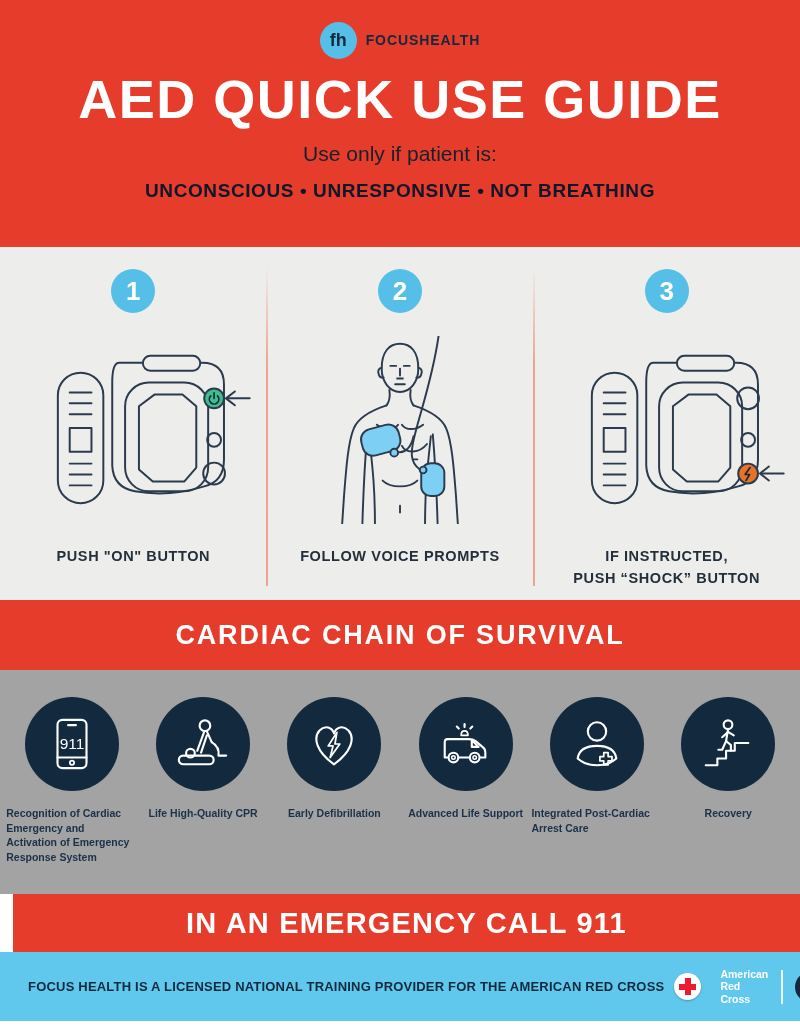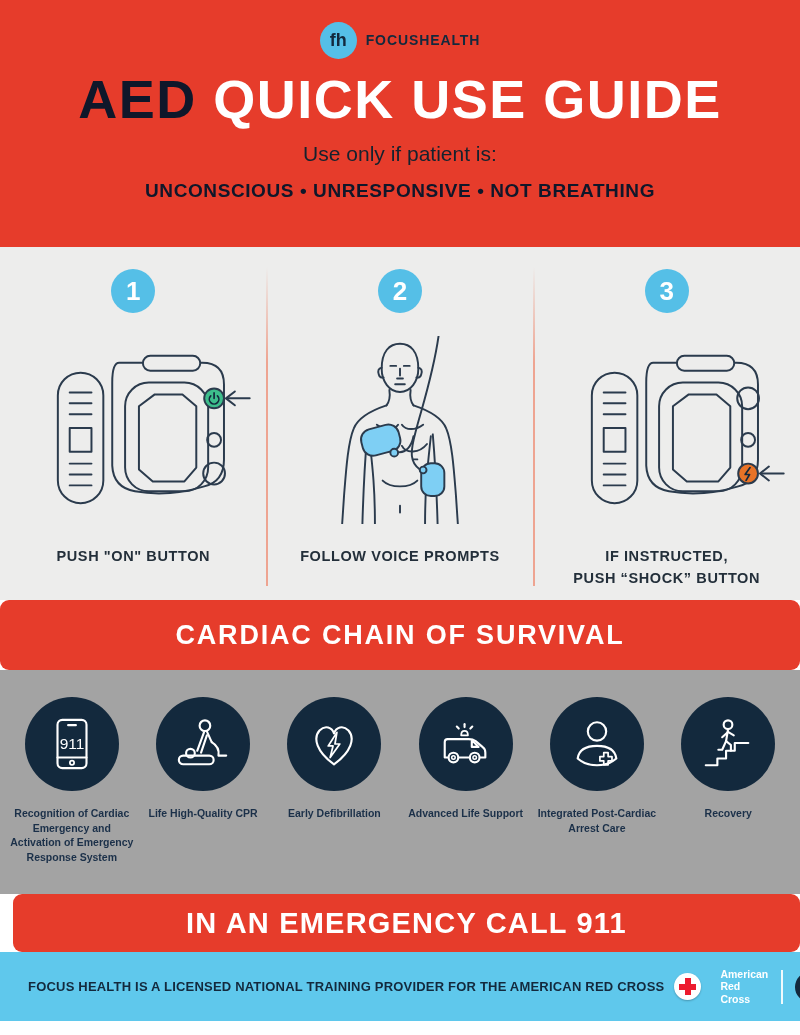--- a/index.html
+++ b/index.html
@@ -12,52 +12,52 @@
 
   
   .header { height:247px; background:#E63C2B; text-align:center; padding-top:22px; }
   .logo { display:inline-flex; align-items:center; gap:9px; }
   .logo-circle { width:37px; height:37px; border-radius:50%; background:#55BFE7;
     color:#13293D; font-weight:bold; font-size:18px;
     display:flex; align-items:center; justify-content:center; }
   .logo-text { display:flex; flex-direction:row; align-items:flex-start;
     color:#13293D; font-weight:bold; font-size:14px; letter-spacing:0.9px; line-height:1.18; }
   .title { margin-top:13px; font-size:54px; font-weight:bold; letter-spacing:1.5px; line-height:1; }
-  .title .accent { color:#0f172a; }
+  .title .accent { color:#ffffff; }
   .title .rest { color:#ffffff; }
   .subtitle { margin-top:16px; color:#14222e; font-size:21px; font-weight:500; }
   .conditions { margin-top:14px; color:#0f172a; font-size:19px; font-weight:bold; letter-spacing:0.6px; }
 
   
   .steps { height:353px; background:#EDEDEC; position:relative; display:flex; }
   .divider { position:absolute; top:20px; bottom:14px; width:2px;
     background:linear-gradient(180deg, rgba(238,160,140,0), rgba(238,160,140,0.95) 30%, rgba(238,160,140,0.95)); }
   .divider-1 { left:266px; } .divider-2 { left:533px; }
   .step { flex:1; display:flex; flex-direction:column; align-items:center; padding-top:22px; }
   .step-num { width:44px; height:44px; border-radius:50%; background:#55BFE7; color:#fff;
     font-size:26px; font-weight:bold; display:flex; align-items:center; justify-content:center; }
   .step-art { flex:1; display:flex; align-items:center; justify-content:center; }
   .step-caption { min-height:50px; color:#232f3a; font-size:14.5px; font-weight:bold;
     letter-spacing:0.6px; text-align:center; line-height:1.5; white-space:pre-line; margin-bottom:4px; }
 
   
-  .band { background:#E63C2B; color:#fff; display:flex; align-items:center; justify-content:center;border-radius:9px; }
+  .band { background:#E63C2B; color:#fff; display:flex; align-items:center; justify-content:center; }
   .band-chain-title { height:70px; }
   .band-chain-title h2 { font-size:27px; font-weight:bold; letter-spacing:1.8px; }
   .band-emergency { height:58px;margin-left:13px; }
   .band-emergency h2 { font-size:29px; font-weight:bold; letter-spacing:1.2px; }
 
   
   .chain { height:224px; background:#a3a3a3; padding-top:27px; }
   .chain-items { display:flex; justify-content:space-evenly; padding:0 6px; }
   .chain-item { width:131px; display:flex; flex-direction:column; align-items:center; }
   .chain-circle { width:94px; height:94px; border-radius:50%; background:#13293D;
     display:flex; align-items:center; justify-content:center; flex:none; }
   .chain-label { margin-top:15px; font-size:10.5px; font-weight:bold; color:#1b3049;
-    text-align:center; line-height:1.4; }
+    line-height:1.4; }
 
   
   .footer { height:69px; background:#5FC8EC; display:flex; align-items:center;
     padding:0 28px; gap:10px; }
   .footer-text { color:#13293D; font-size:13px; font-weight:bold; letter-spacing:0.2px;
     white-space:nowrap; flex:1; }
   .footer-logos { display:flex; align-items:center; gap:12px; }
   .arc-logo { display:flex; align-items:center; gap:19px; }
   .arc-circle { width:27px; height:27px; background:#fff; border-radius:50%;
     position:relative; box-shadow:0 1px 2px rgba(0,0,0,0.25); flex:none; }

